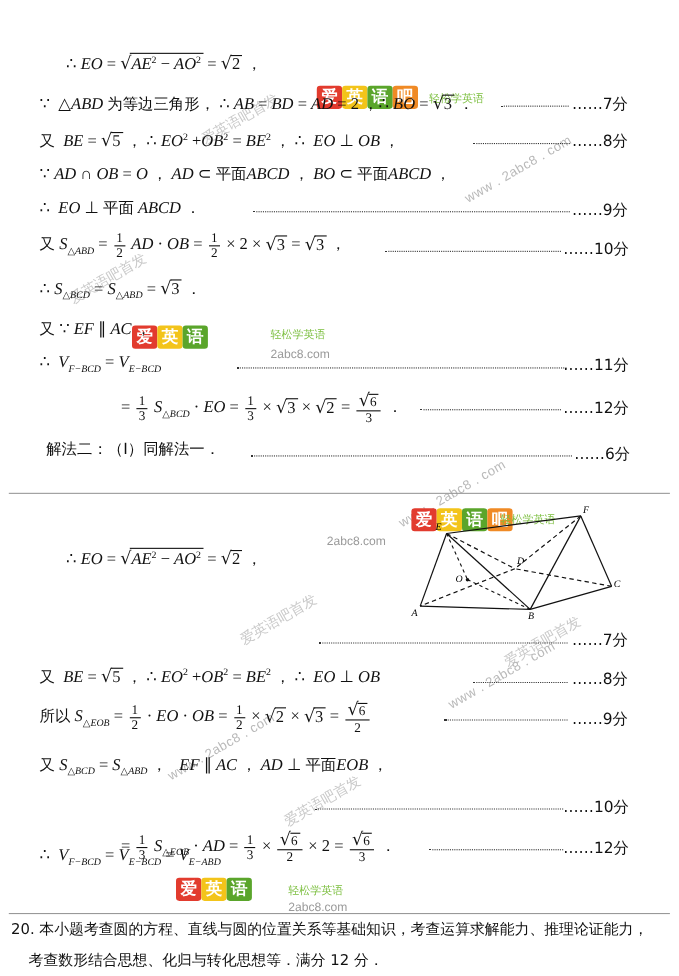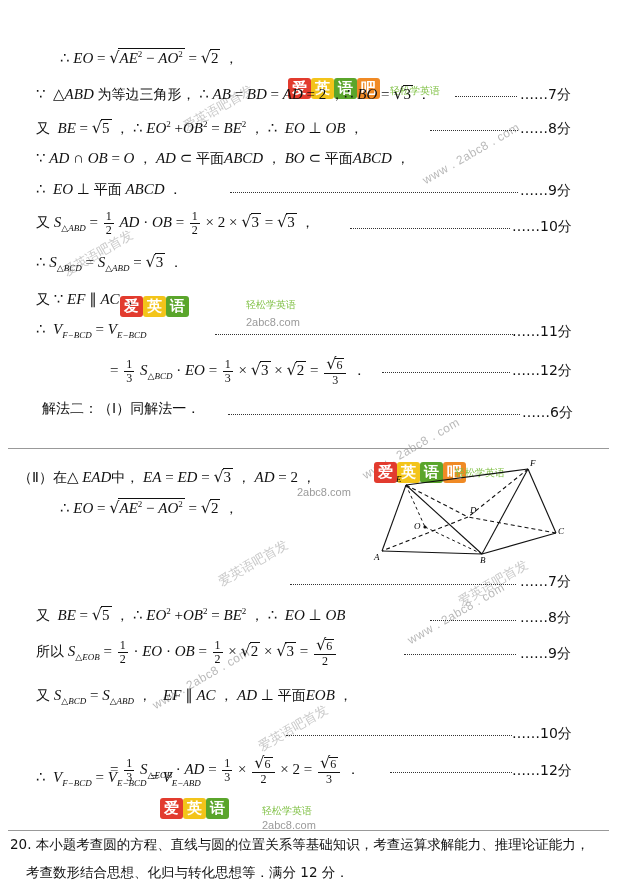--- a/index.html
+++ b/index.html
@@ -217,25 +217,20 @@
       <text x="26" y="27" font-family="Liberation Serif, serif" font-size="9" font-style="italic">E</text>
       <text x="160" y="11" font-family="Liberation Serif, serif" font-size="9" font-style="italic">F</text>
       <text x="100" y="58" font-family="Liberation Serif, serif" font-size="9" font-style="italic">D</text>
       <text x="44" y="74" font-family="Liberation Serif, serif" font-size="9" font-style="italic">O</text>
       <text x="188" y="79" font-family="Liberation Serif, serif" font-size="9" font-style="italic">C</text>
       <text x="4" y="105" font-family="Liberation Serif, serif" font-size="9" font-style="italic">A</text>
       <text x="110" y="108" font-family="Liberation Serif, serif" font-size="9" font-style="italic">B</text>
     </svg>
   </div>
 
-  <div class="line" style="left:18px;top:467px;">
-    <span class="cn">（Ⅱ）在</span><span class="mo">△</span> <span class="mi">EAD</span><span class="cn">中，</span>
-    <span class="mi">EA</span> <span class="mo">=</span> <span class="mi">ED</span> <span class="mo">=</span>
-    <span class="radsign">√</span><span class="sqrt">3</span> <span class="cn">，</span> <span class="mi">AD</span> <span class="mo">=</span> 2 <span class="cn">，</span>
-  </div>
 
   <div class="line" style="left:60px;top:498px;">
     <span class="mo">∴</span> <span class="mi">EO</span> <span class="mo">=</span>
     <span class="radsign">√</span><span class="sqrt"><span class="mi">AE</span><sup>2</sup> − <span class="mi">AO</span><sup>2</sup></span>
     <span class="mo">=</span> <span class="radsign">√</span><span class="sqrt">2</span> <span class="cn">，</span>
   </div>
 
 
   <div class="dots" style="left:290px;top:584px;width:226px;"></div>
   <div class="score cn" style="left:520px;top:573px;">……7分</div>

